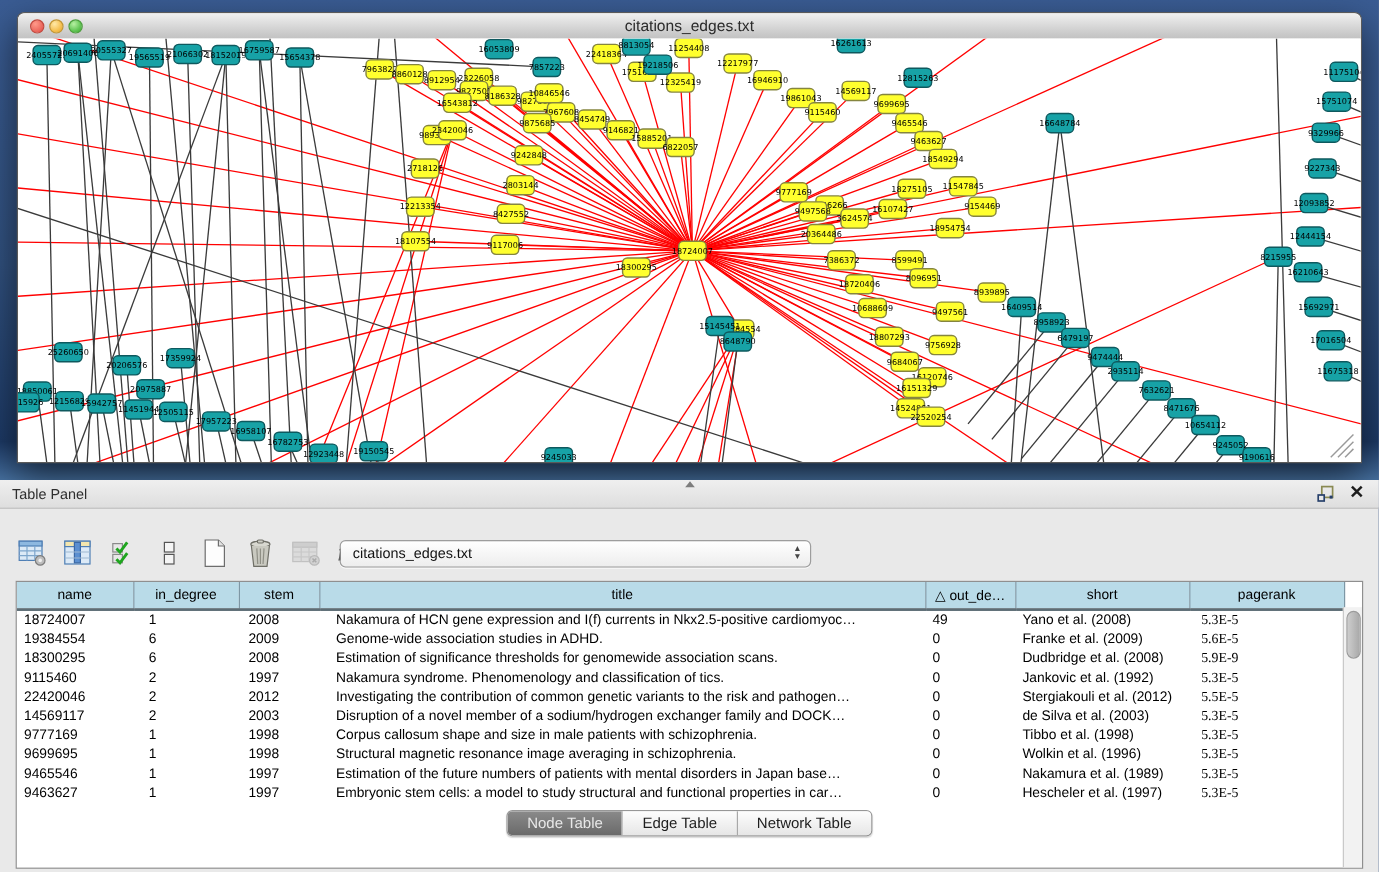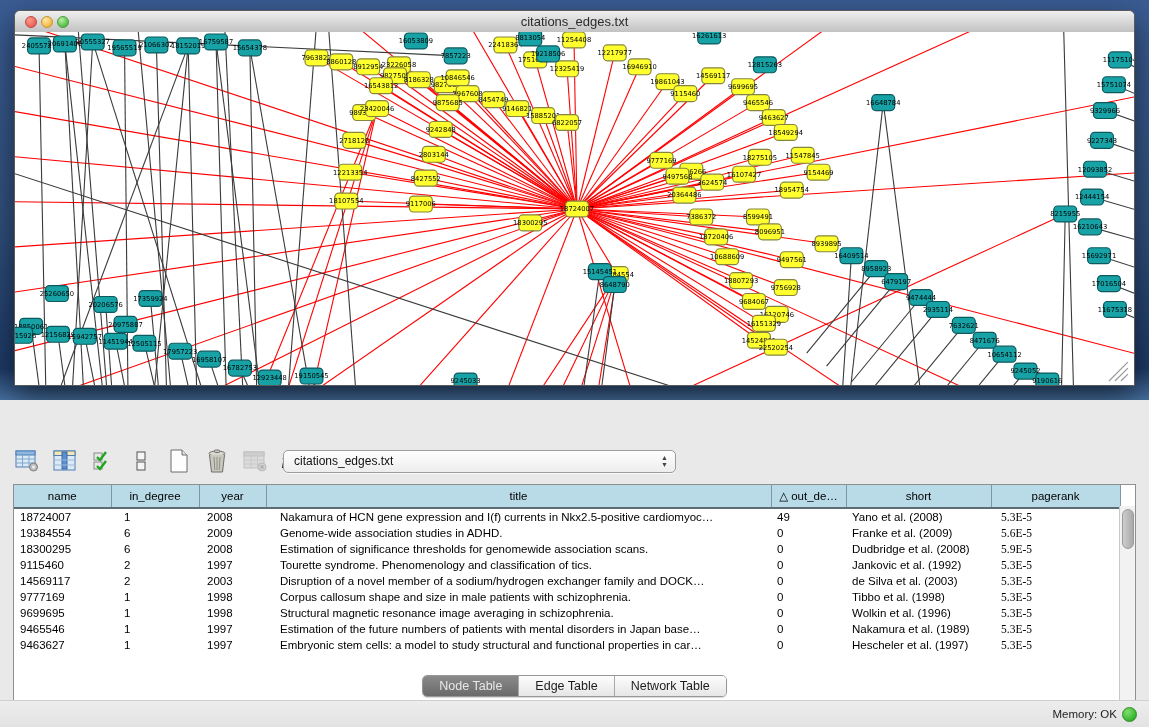--- a/index.html
+++ b/index.html
@@ -722,20 +722,32 @@
           <line x1="1098" y1="351" x2="1117" y2="332"></line>
           <line x1="1104" y1="351" x2="1117" y2="338"></line>
           <line x1="1110" y1="351" x2="1117" y2="344"></line>
         </g>
       </svg>
     </div>
   </div>
 </div>
 
 <div class="table-panel">
+  <div class="panel-header">
+    <div class="splitter-handle"></div>
+    <span class="panel-title">Table Panel</span>
+    <span class="panel-hdr-icons">
+      <svg width="15" height="15" viewBox="0 0 15 15">
+        <rect x="4.5" y="1.5" width="9" height="9" fill="none" stroke="#8a8a52" stroke-width="1.4"></rect>
+        <rect x="1.5" y="8.5" width="5" height="5" fill="#e9e9e9" stroke="#27406b" stroke-width="1.4"></rect>
+        <rect x="11" y="9" width="2.5" height="2.5" fill="#27406b"></rect>
+      </svg>
+      <span class="close-x">✕</span>
+    </span>
+  </div>
 
   <div class="toolbar">
     <span class="tb-icon">
       <svg width="24" height="22" viewBox="0 0 24 22">
         <rect x="1" y="1" width="19" height="16" fill="#dceaf7" stroke="#4f7fb5"></rect>
         <rect x="1" y="1" width="19" height="4" fill="#8db8e0" stroke="#4f7fb5"></rect>
         <line x1="7.5" y1="5" x2="7.5" y2="17" stroke="#7ea6cc"></line>
           <line x1="14" y1="5" x2="14" y2="17" stroke="#7ea6cc"></line>
         <line x1="1" y1="9" x2="20" y2="9" stroke="#7ea6cc"></line>
           <line x1="1" y1="13" x2="20" y2="13" stroke="#7ea6cc"></line>
@@ -812,21 +824,21 @@
           <col style="width:67px">
           <col style="width:505px">
         <col style="width:75px">
           <col style="width:145px">
           <col style="width:129px">
       </colgroup>
       <thead>
         <tr>
           <th>name</th>
           <th>in_degree</th>
-          <th>year</th>
+          <th>stem</th>
           <th>title</th>
           <th>△ out_de…</th>
           <th>short</th>
           <th>pagerank</th>
         </tr>
       </thead>
       <tbody id="rows-body">
           <tr>
             <td>18724007</td>
             <td>1</td>
@@ -845,30 +857,39 @@
             <td>Franke et al. (2009)</td>
             <td>5.6E-5</td>
           </tr>
           <tr>
             <td>18300295</td>
             <td>6</td>
             <td>2008</td>
             <td>Estimation of significance thresholds for genomewide association scans.</td>
             <td>0</td>
             <td>Dudbridge et al. (2008)</td>
-            <td>5.9E-5</td>
+            <td>5.9E-9</td>
           </tr>
           <tr>
             <td>9115460</td>
             <td>2</td>
             <td>1997</td>
-            <td>Tourette syndrome. Phenomenology and classification of tics.</td>
+            <td>Nakamura syndrome. Phenomenology and classification of tics.</td>
             <td>0</td>
             <td>Jankovic et al. (1992)</td>
             <td>5.3E-5</td>
+          </tr>
+          <tr>
+            <td>22420046</td>
+            <td>2</td>
+            <td>2012</td>
+            <td>Investigating the contribution of common genetic variants to the risk and pathogen…</td>
+            <td>0</td>
+            <td>Stergiakouli et al. (2012)</td>
+            <td>5.5E-5</td>
           </tr>
           <tr>
             <td>14569117</td>
             <td>2</td>
             <td>2003</td>
             <td>Disruption of a novel member of a sodium/hydrogen exchanger family and DOCK…</td>
             <td>0</td>
             <td>de Silva et al. (2003)</td>
             <td>5.3E-5</td>
           </tr>
@@ -916,17 +937,13 @@
   </div>
 
   <div class="tabsrow">
     <div class="seg">
       <button class="sel">Node Table</button>
       <button>Edge Table</button>
       <button>Network Table</button>
     </div>
   </div>
 
-  <div class="statusbar">
-    <span class="mem">Memory: OK</span>
-    <span class="memdot"></span>
-  </div>
 </div>
 
 </body></html>

